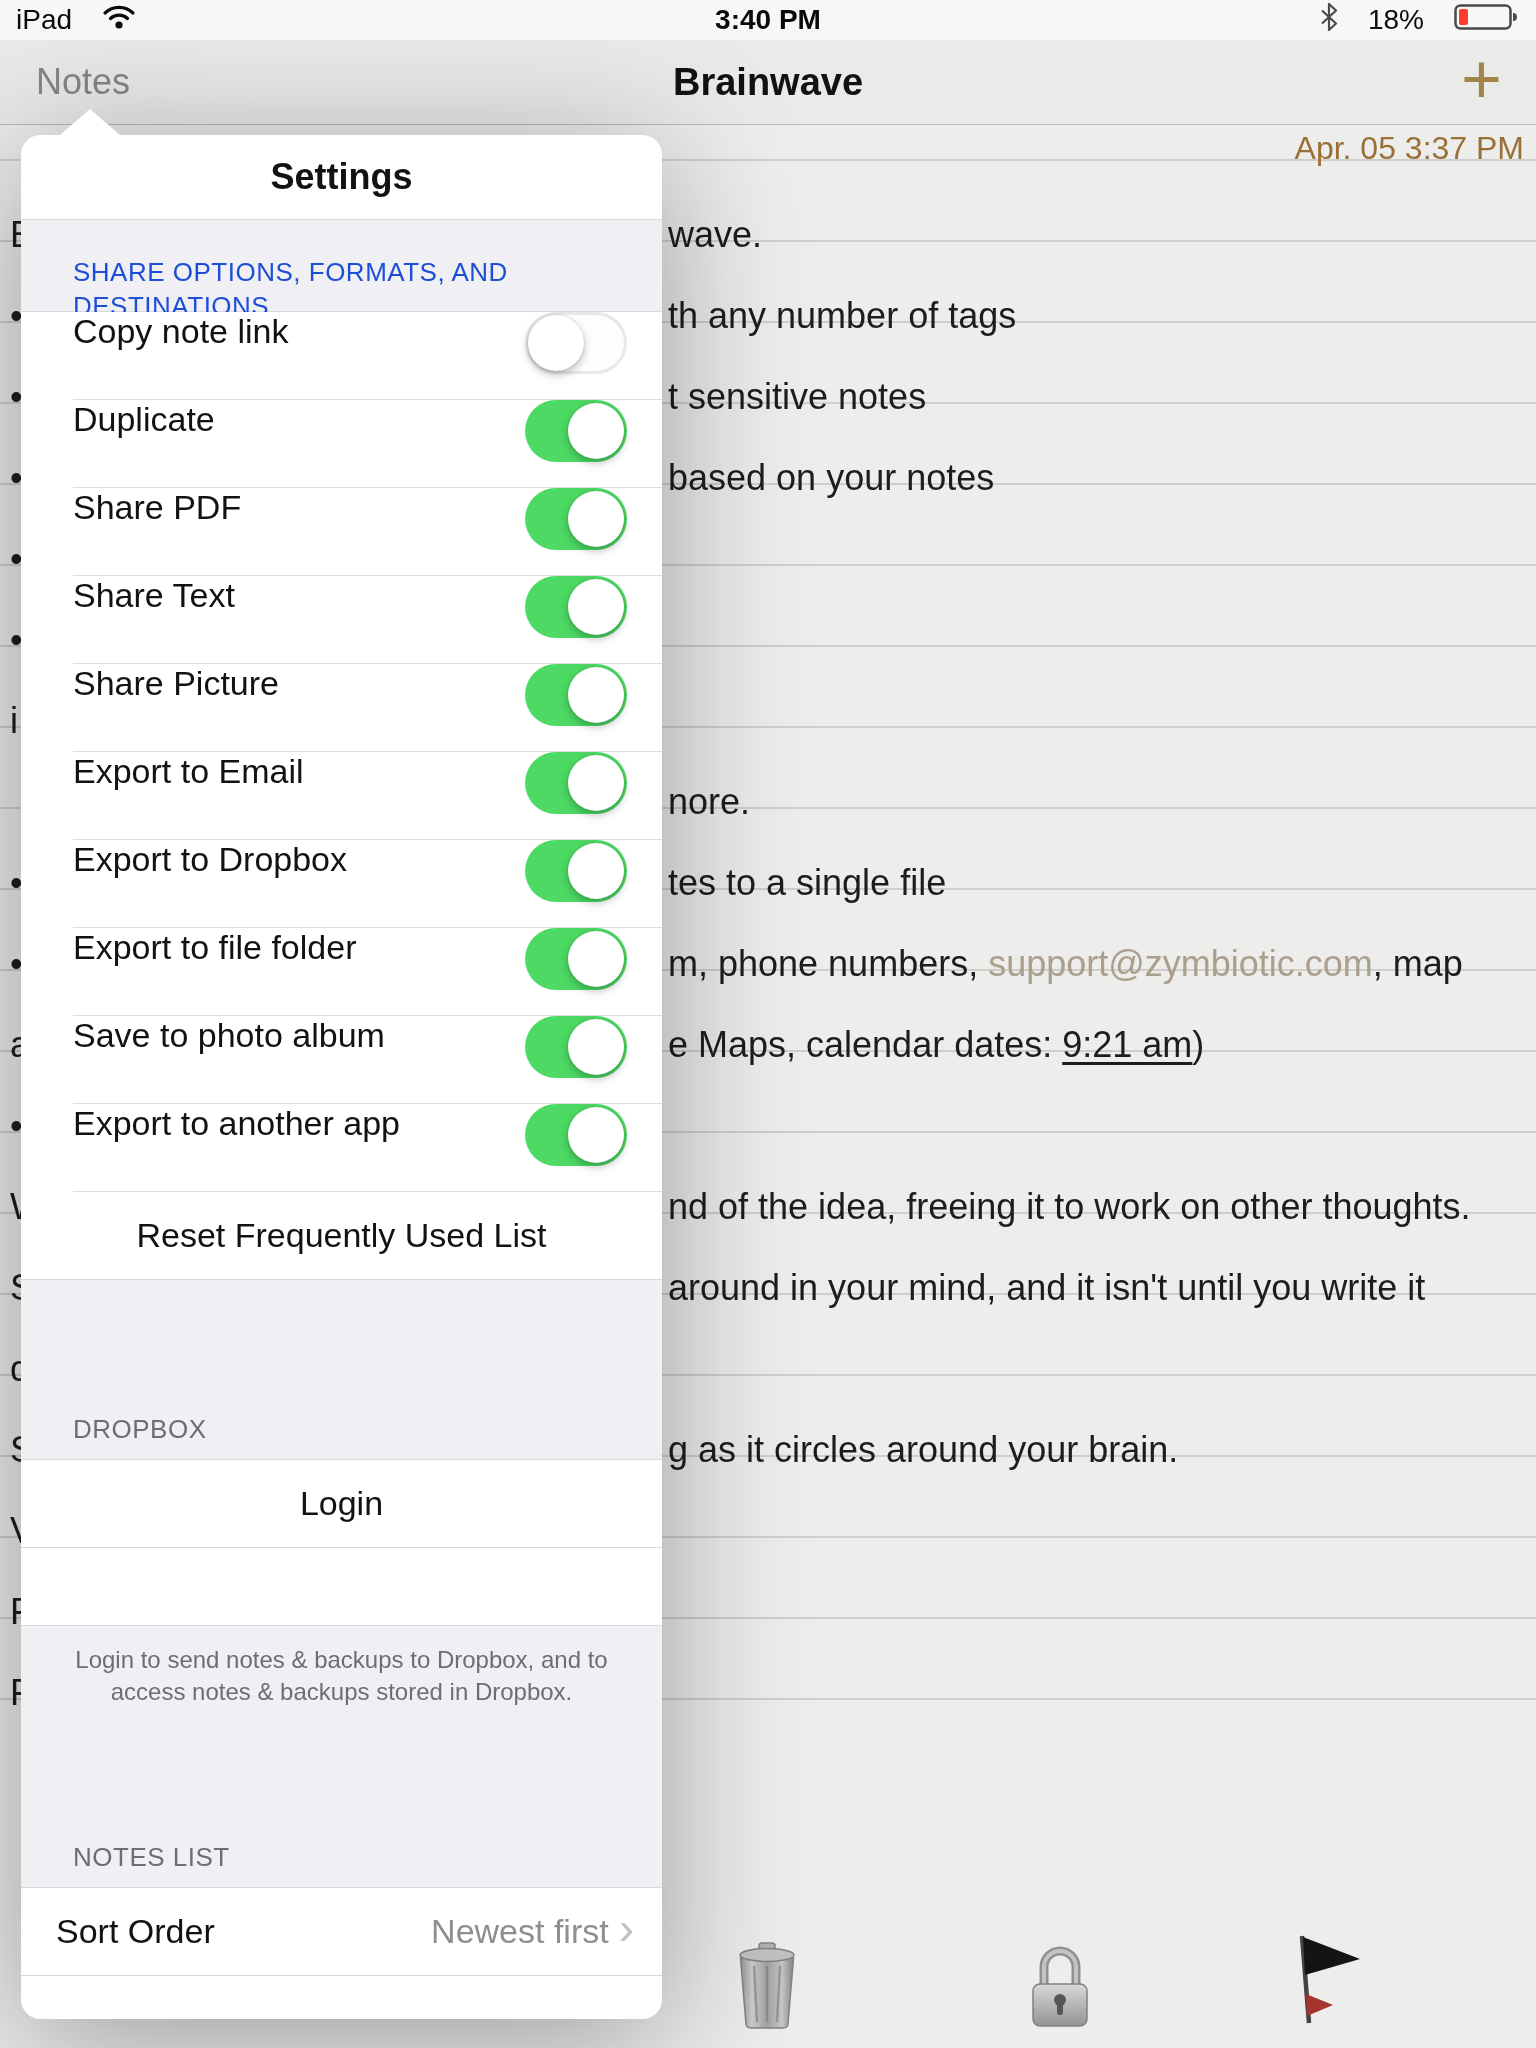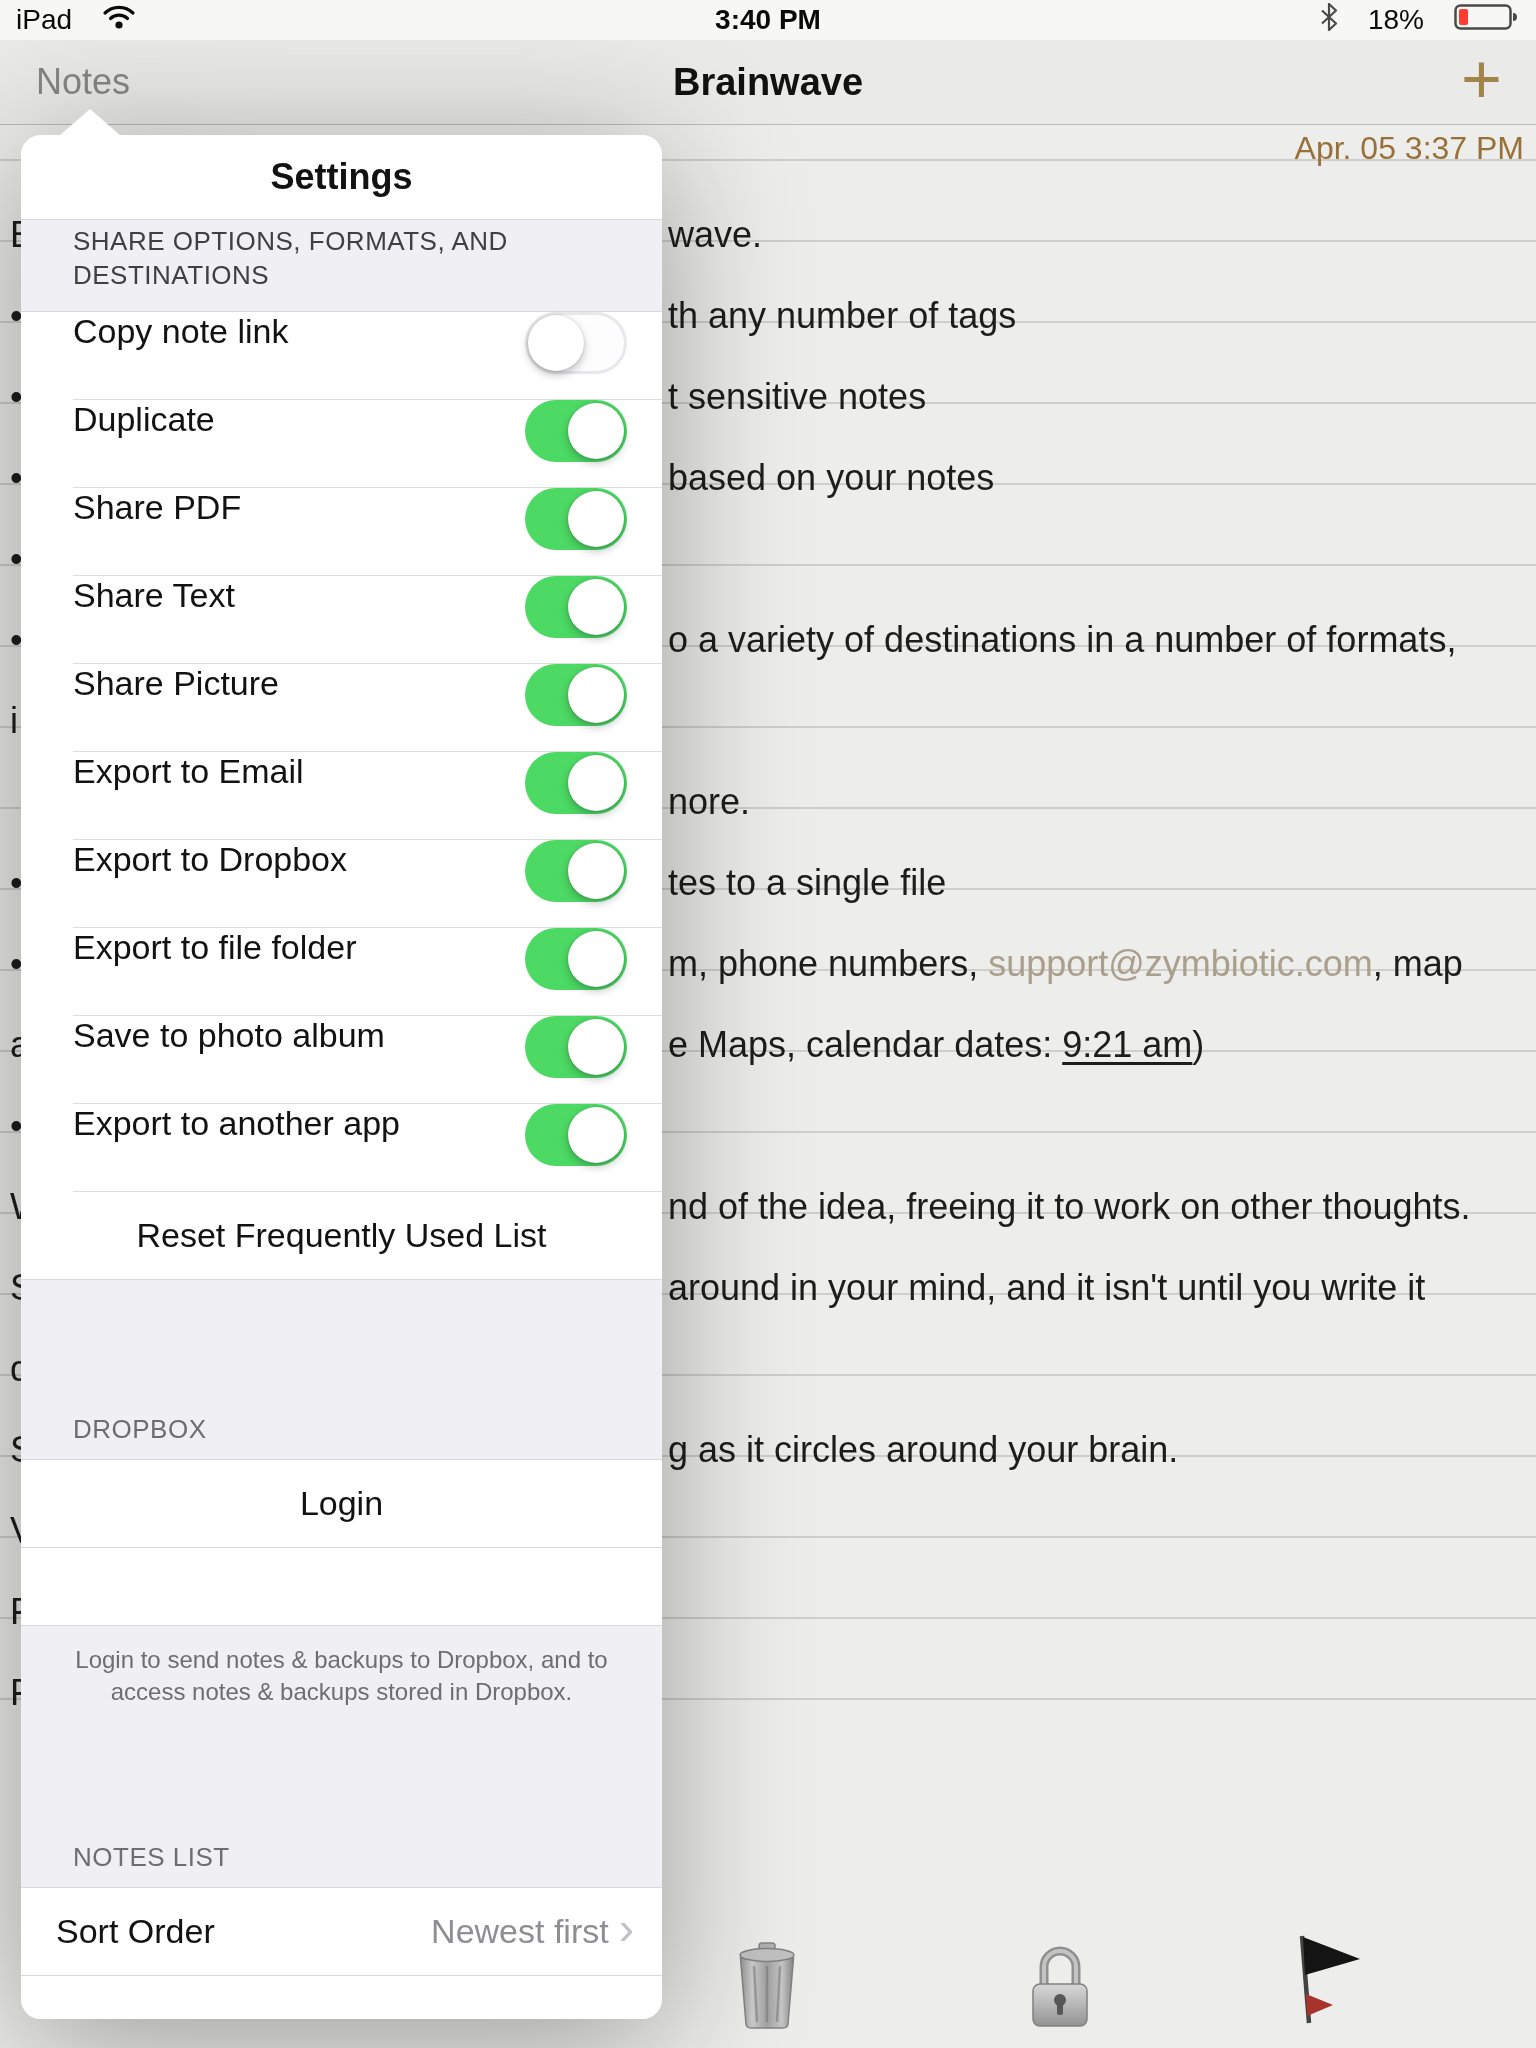--- a/index.html
+++ b/index.html
@@ -80,22 +80,22 @@
     width:100%; height:100%; background:#efeff4; border-radius:20px; overflow:hidden;
     display:flex; flex-direction:column;
   }
   .pop-header {
     height:84px; background:#fff; border-bottom:1px solid #d9d9d9;
     display:flex; align-items:center; justify-content:center;
     font-size:36px; font-weight:bold; color:#121212; flex:none;
   }
   .pop-sect-header {
     height:92px; box-sizing:border-box; background:#efeff4; flex:none;
-    color:#404040; font-size:26px; line-height:34px; letter-spacing:0.5px;
-    padding:4px 60px 0 52px; border-bottom:1px solid #d9d9d9;
+    color:#1d4ed8; font-size:26px; line-height:34px; letter-spacing:0.5px;
+    padding:35px 60px 0 52px; border-bottom:1px solid #d9d9d9;
   }
   .toggle-row {
     height:88px; background:#fff; position:relative; flex:none;
     display:flex; justify-content:space-between;
     padding:0 35px 0 52px; box-sizing:border-box;
   }
   .row-label { font-size:34px; color:#121212; }
   .sep { position:absolute; left:52px; right:0; bottom:0; height:1px; background:#dcdcdc; }
   .switch { width:102px; height:62px; border-radius:31px; position:relative; flex:none; }
   .switch.on  { background:#4cd964; }
@@ -150,21 +150,20 @@
         </div>
         <div class="note-line" style="top: 333px;">
           <span class="frag-left">•</span>
           <span class="frag-right"><span>based on your notes</span></span>
         </div>
         <div class="note-line" style="top: 414px;">
           <span class="frag-left">•</span>
         </div>
         <div class="note-line" style="top: 495px;">
           <span class="frag-left">•</span>
-          <span class="frag-right"><span>o a variety of destinations in a number of formats,</span></span>
         </div>
         <div class="note-line" style="top: 576px;">
           <span class="frag-left">i</span>
         </div>
         <div class="note-line" style="top: 657px;">
           <span class="frag-right"><span>nore.</span></span>
         </div>
         <div class="note-line" style="top: 738px;">
           <span class="frag-left">•</span>
           <span class="frag-right"><span>tes to a single file</span></span>

